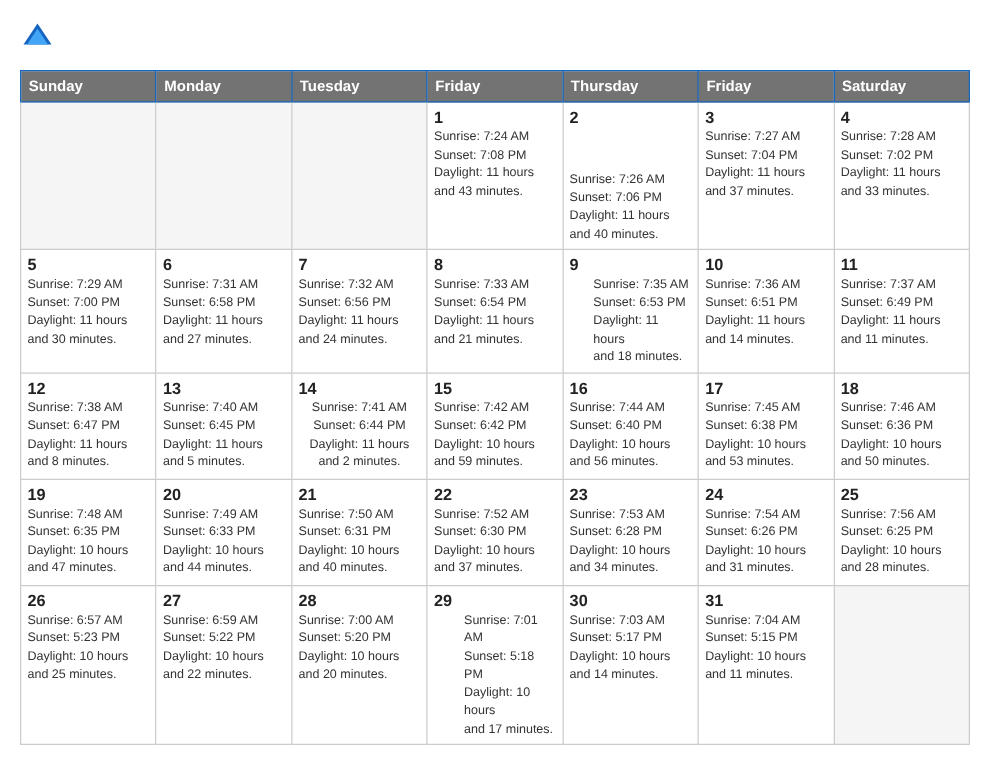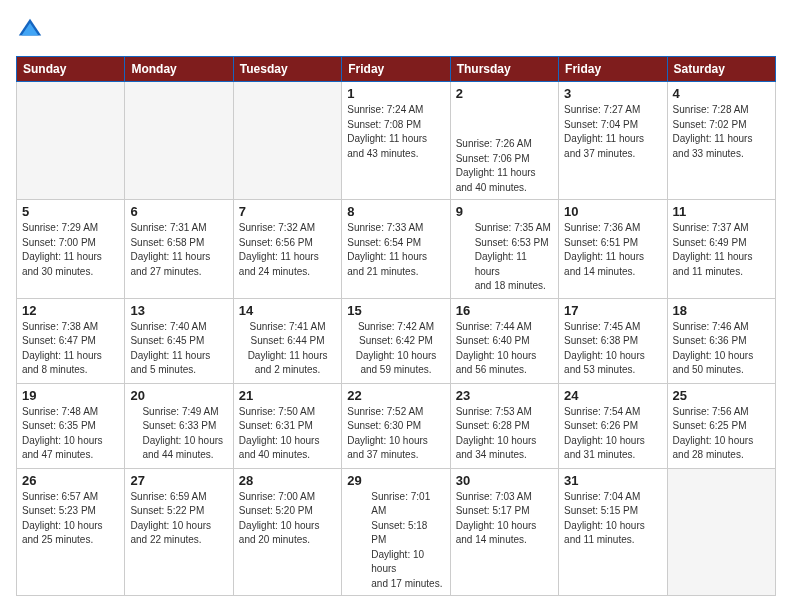--- a/index.html
+++ b/index.html
@@ -43,21 +43,21 @@
     .subtitle {
       font-size: 14px;
       color: #555;
     }
     .calendar {
       width: 100%;
       border-collapse: collapse;
       border: 1px solid #ccc;
     }
     .calendar th {
-      background: #7f1d1d;
+      background: #737373;
       color: #fff;
       font-size: 12px;
       font-weight: bold;
       padding: 5px 6px;
       text-align: left;
       border: 1px solid #1565C0;
     }
     .calendar td {
       vertical-align: top;
       border: 1px solid #ccc;
@@ -217,21 +217,21 @@
         </td>
         <td>
           <div class="day-num">14</div>
           <div class="day-info" style="white-space: pre-line; text-align: center;">Sunrise: 7:41 AM
 Sunset: 6:44 PM
 Daylight: 11 hours
 and 2 minutes.</div>
         </td>
         <td>
           <div class="day-num">15</div>
-          <div class="day-info" style="white-space: pre-line; text-align: center;">Sunrise: 7:42 AM
+          <div class="day-info" style="white-space: pre-line;">Sunrise: 7:42 AM
 Sunset: 6:42 PM
 Daylight: 10 hours
 and 59 minutes.</div>
         </td>
         <td>
           <div class="day-num">16</div>
           <div class="day-info" style="white-space: pre-line;">Sunrise: 7:44 AM
 Sunset: 6:40 PM
 Daylight: 10 hours
 and 56 minutes.</div>
@@ -254,21 +254,21 @@
       <tr class="week-row">
         <td>
           <div class="day-num">19</div>
           <div class="day-info" style="white-space: pre-line;">Sunrise: 7:48 AM
 Sunset: 6:35 PM
 Daylight: 10 hours
 and 47 minutes.</div>
         </td>
         <td>
           <div class="day-num">20</div>
-          <div class="day-info" style="white-space: pre-line; margin-left: 12px;">Sunrise: 7:49 AM
+          <div class="day-info" style="white-space: pre-line;">Sunrise: 7:49 AM
 Sunset: 6:33 PM
 Daylight: 10 hours
 and 44 minutes.</div>
         </td>
         <td>
           <div class="day-num">21</div>
           <div class="day-info" style="white-space: pre-line;">Sunrise: 7:50 AM
 Sunset: 6:31 PM
 Daylight: 10 hours
 and 40 minutes.</div>

